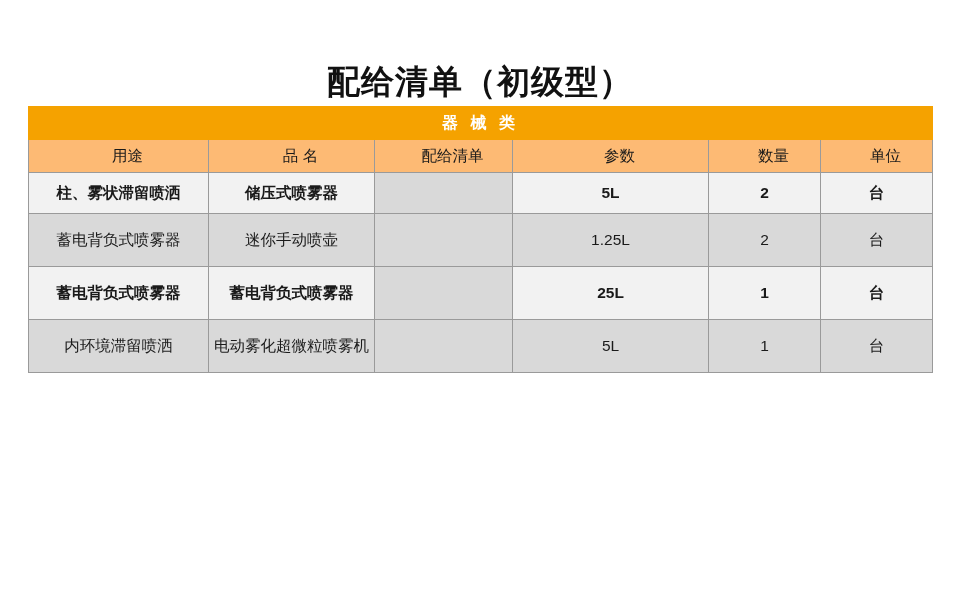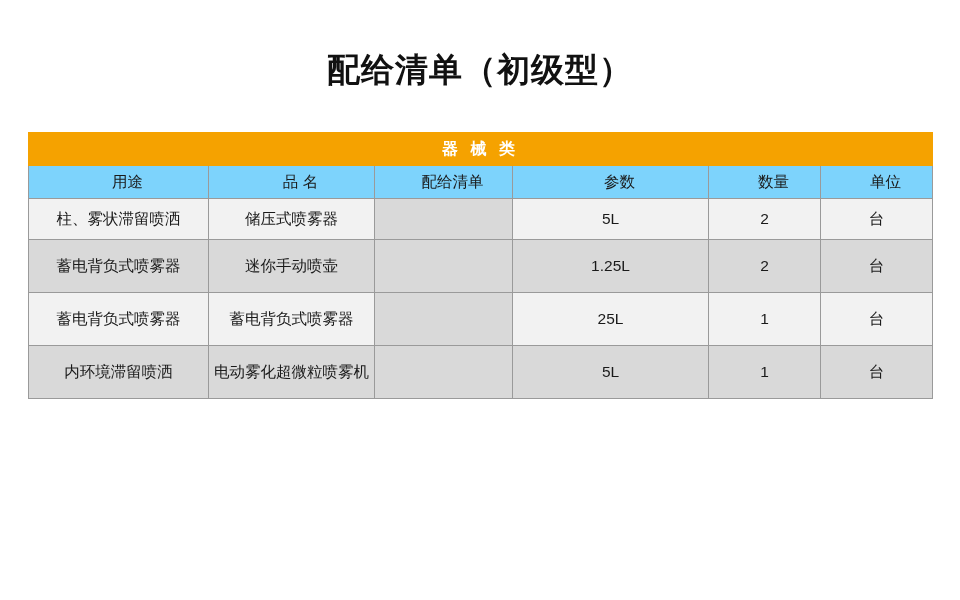--- a/index.html
+++ b/index.html
@@ -17,27 +17,27 @@
     background: #ffffff;
     overflow: hidden;
   }
   .doc-title {
     text-align: center;
     font-family: "Liberation Sans", sans-serif;
     font-size: 33px;
     font-weight: bold;
     color: #111111;
     letter-spacing: 1px;
-    margin: 4px;
+    margin: 16px;
     padding-top: 44px;
   }
   .table-wrap {
     position: absolute;
     left: 28px;
-    top: 132px;
+    top: 106px;
     width: 904px;
   }
   table.spec {
     border-collapse: collapse;
     width: 904px;
     table-layout: fixed;
   }
   table.spec td, table.spec th {
     border: 1px solid #9a9a9a;
     padding: 3px 4px;
@@ -52,30 +52,31 @@
   tr.section-row td {
     background: #F5A200;
     color: #ffffff;
     font-weight: bold;
     font-size: 16px;
     letter-spacing: 4px;
     height: 26px;
     border-color: #F5A200;
   }
   tr.head-row td {
-    background: #7dd3fc;
+    background: #fdba74;
     height: 26px;
     font-size: 15.5px;
     padding-left: 22px;
   }
   tr.body-row.shade td {
     background: #D9D9D9;
   }
   tr.body-row.plain td {
     background: #F2F2F2;
+    font-weight: bold;
   }
   tr.body-row td.brandcol {
     background: #D9D9D9;
   }
   tr.body-row.shade td.brandcol {
     background: #D9D9D9;
   }
   tr.body-row td {
     height: 34px;
   }

